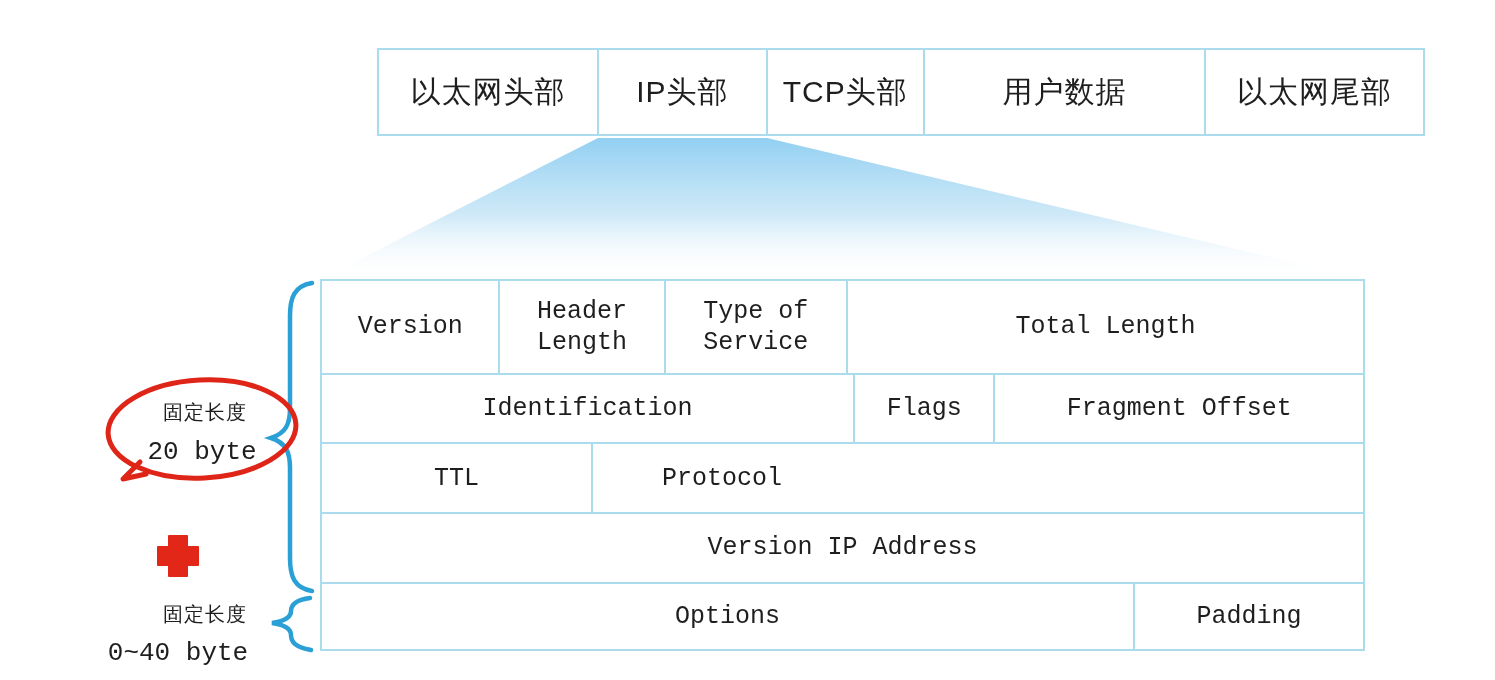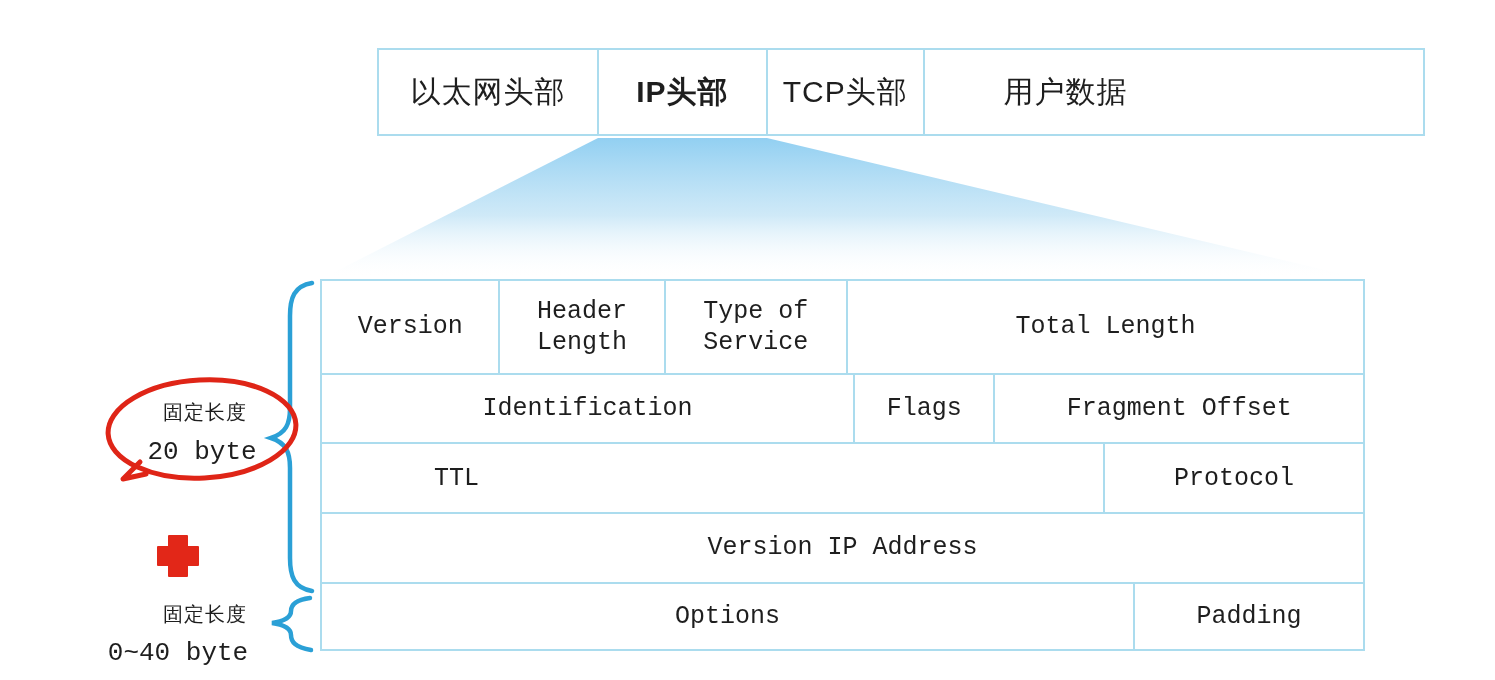--- a/index.html
+++ b/index.html
@@ -18,32 +18,32 @@
     border:2px solid #abdcee;background:#ffffff;
   }
   .strip-cell{
     display:flex;align-items:center;justify-content:center;
     box-sizing:border-box;
     font-size:30px;letter-spacing:1px;
     border-right:2px solid #abdcee;
     background:#ffffff;
   }
   .strip-cell:last-child{border-right:none;}
-  .strip-cell.bold{font-weight:bold;}
+  .strip-cell.bold{font-weight:normal;}
   
   .draw-layer{position:absolute;left:0;top:0;width:1495px;height:680px;}
   
   .ipt{
     position:absolute;left:320px;top:279px;width:1045px;height:372px;
     display:flex;flex-direction:column;box-sizing:border-box;
     border:2px solid #abdcee;background:#ffffff;
     font-family:"Liberation Mono","DejaVu Sans Mono",monospace;
     font-size:25px;
   }
-  .ipt-row{display:flex;box-sizing:border-box;border-top:2px solid #abdcee;justify-content:space-between;}
+  .ipt-row{display:flex;box-sizing:border-box;border-top:2px solid #abdcee;}
   .ipt-row:first-child{border-top:none;}
   .ipt-cell{
     display:flex;align-items:center;justify-content:center;text-align:center;
     box-sizing:border-box;border-left:2px solid #abdcee;
     padding:2px 6px;line-height:1.25;
   }
   .ipt-cell:first-child{border-left:none;}
   
   .side-label{
     position:absolute;transform:translateX(-50%);
@@ -94,20 +94,23 @@
     </div>
     <div class="strip-cell bold" style="width:16.13%">
       <span>IP头部</span>
     </div>
     <div class="strip-cell" style="width:15.08%">
       <span>TCP头部</span>
     </div>
     <div class="strip-cell" style="width:26.91%">
       <span>用户数据</span>
     </div>
+    <div class="strip-cell" style="width:20.79%">
+      <span>以太网尾部</span>
+    </div>
   </div>
 
   <div class="ipt">
     <div class="ipt-row" style="flex:80">
       <div class="ipt-cell" style="width:16.94%">Version</div>
       <div class="ipt-cell" style="width:15.89%">Header Length</div>
       <div class="ipt-cell" style="width:17.50%">Type of Service</div>
       <div class="ipt-cell" style="width:49.67%">Total Length</div>
     </div>
     <div class="ipt-row" style="flex:59">

